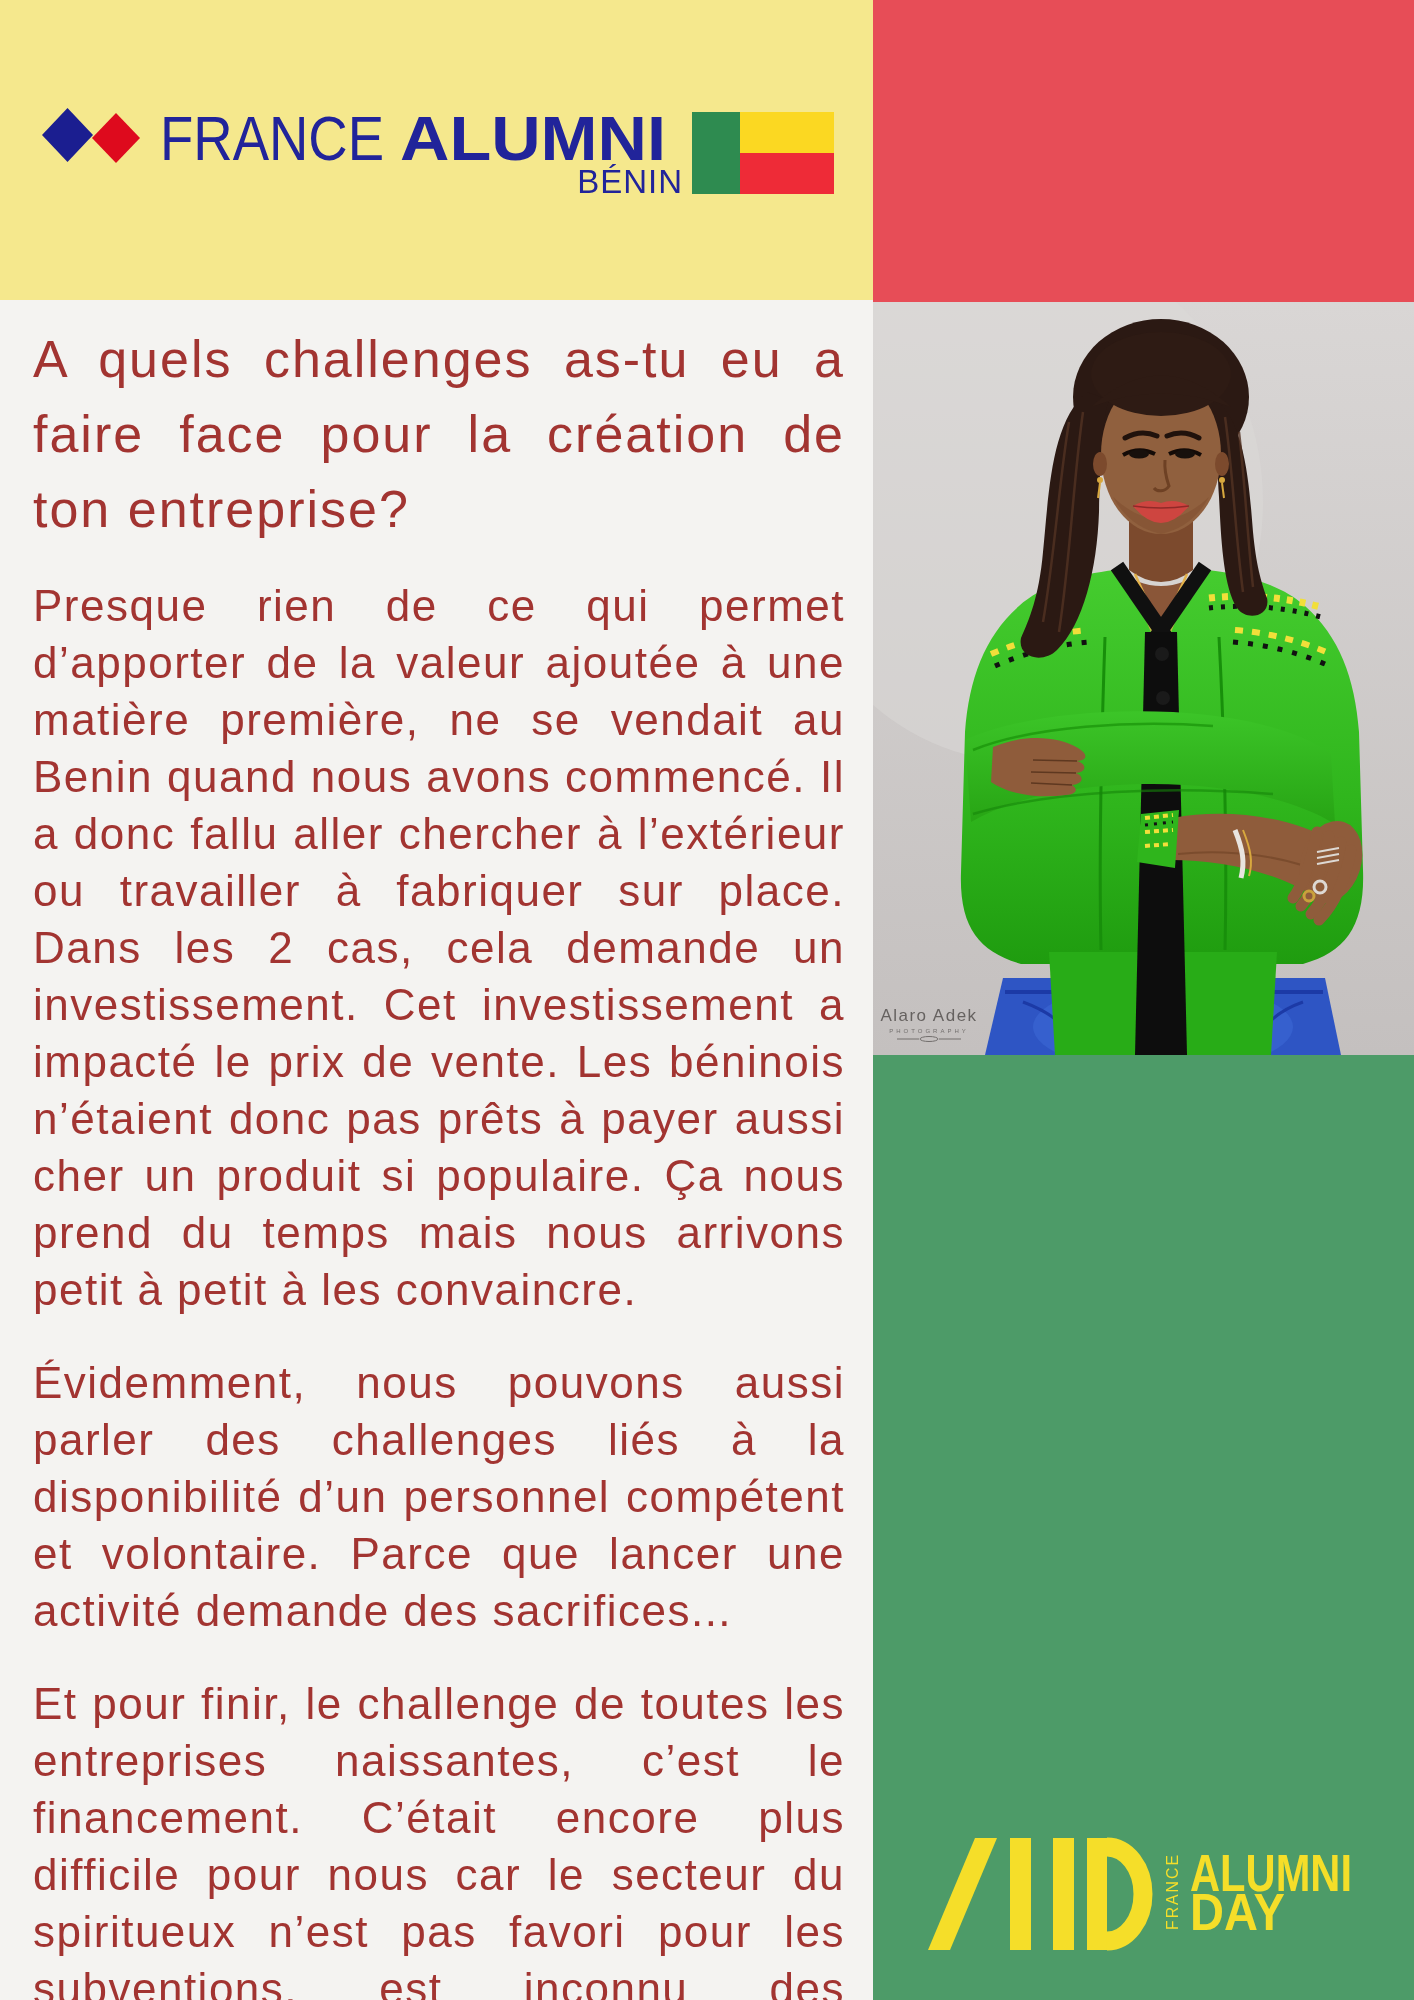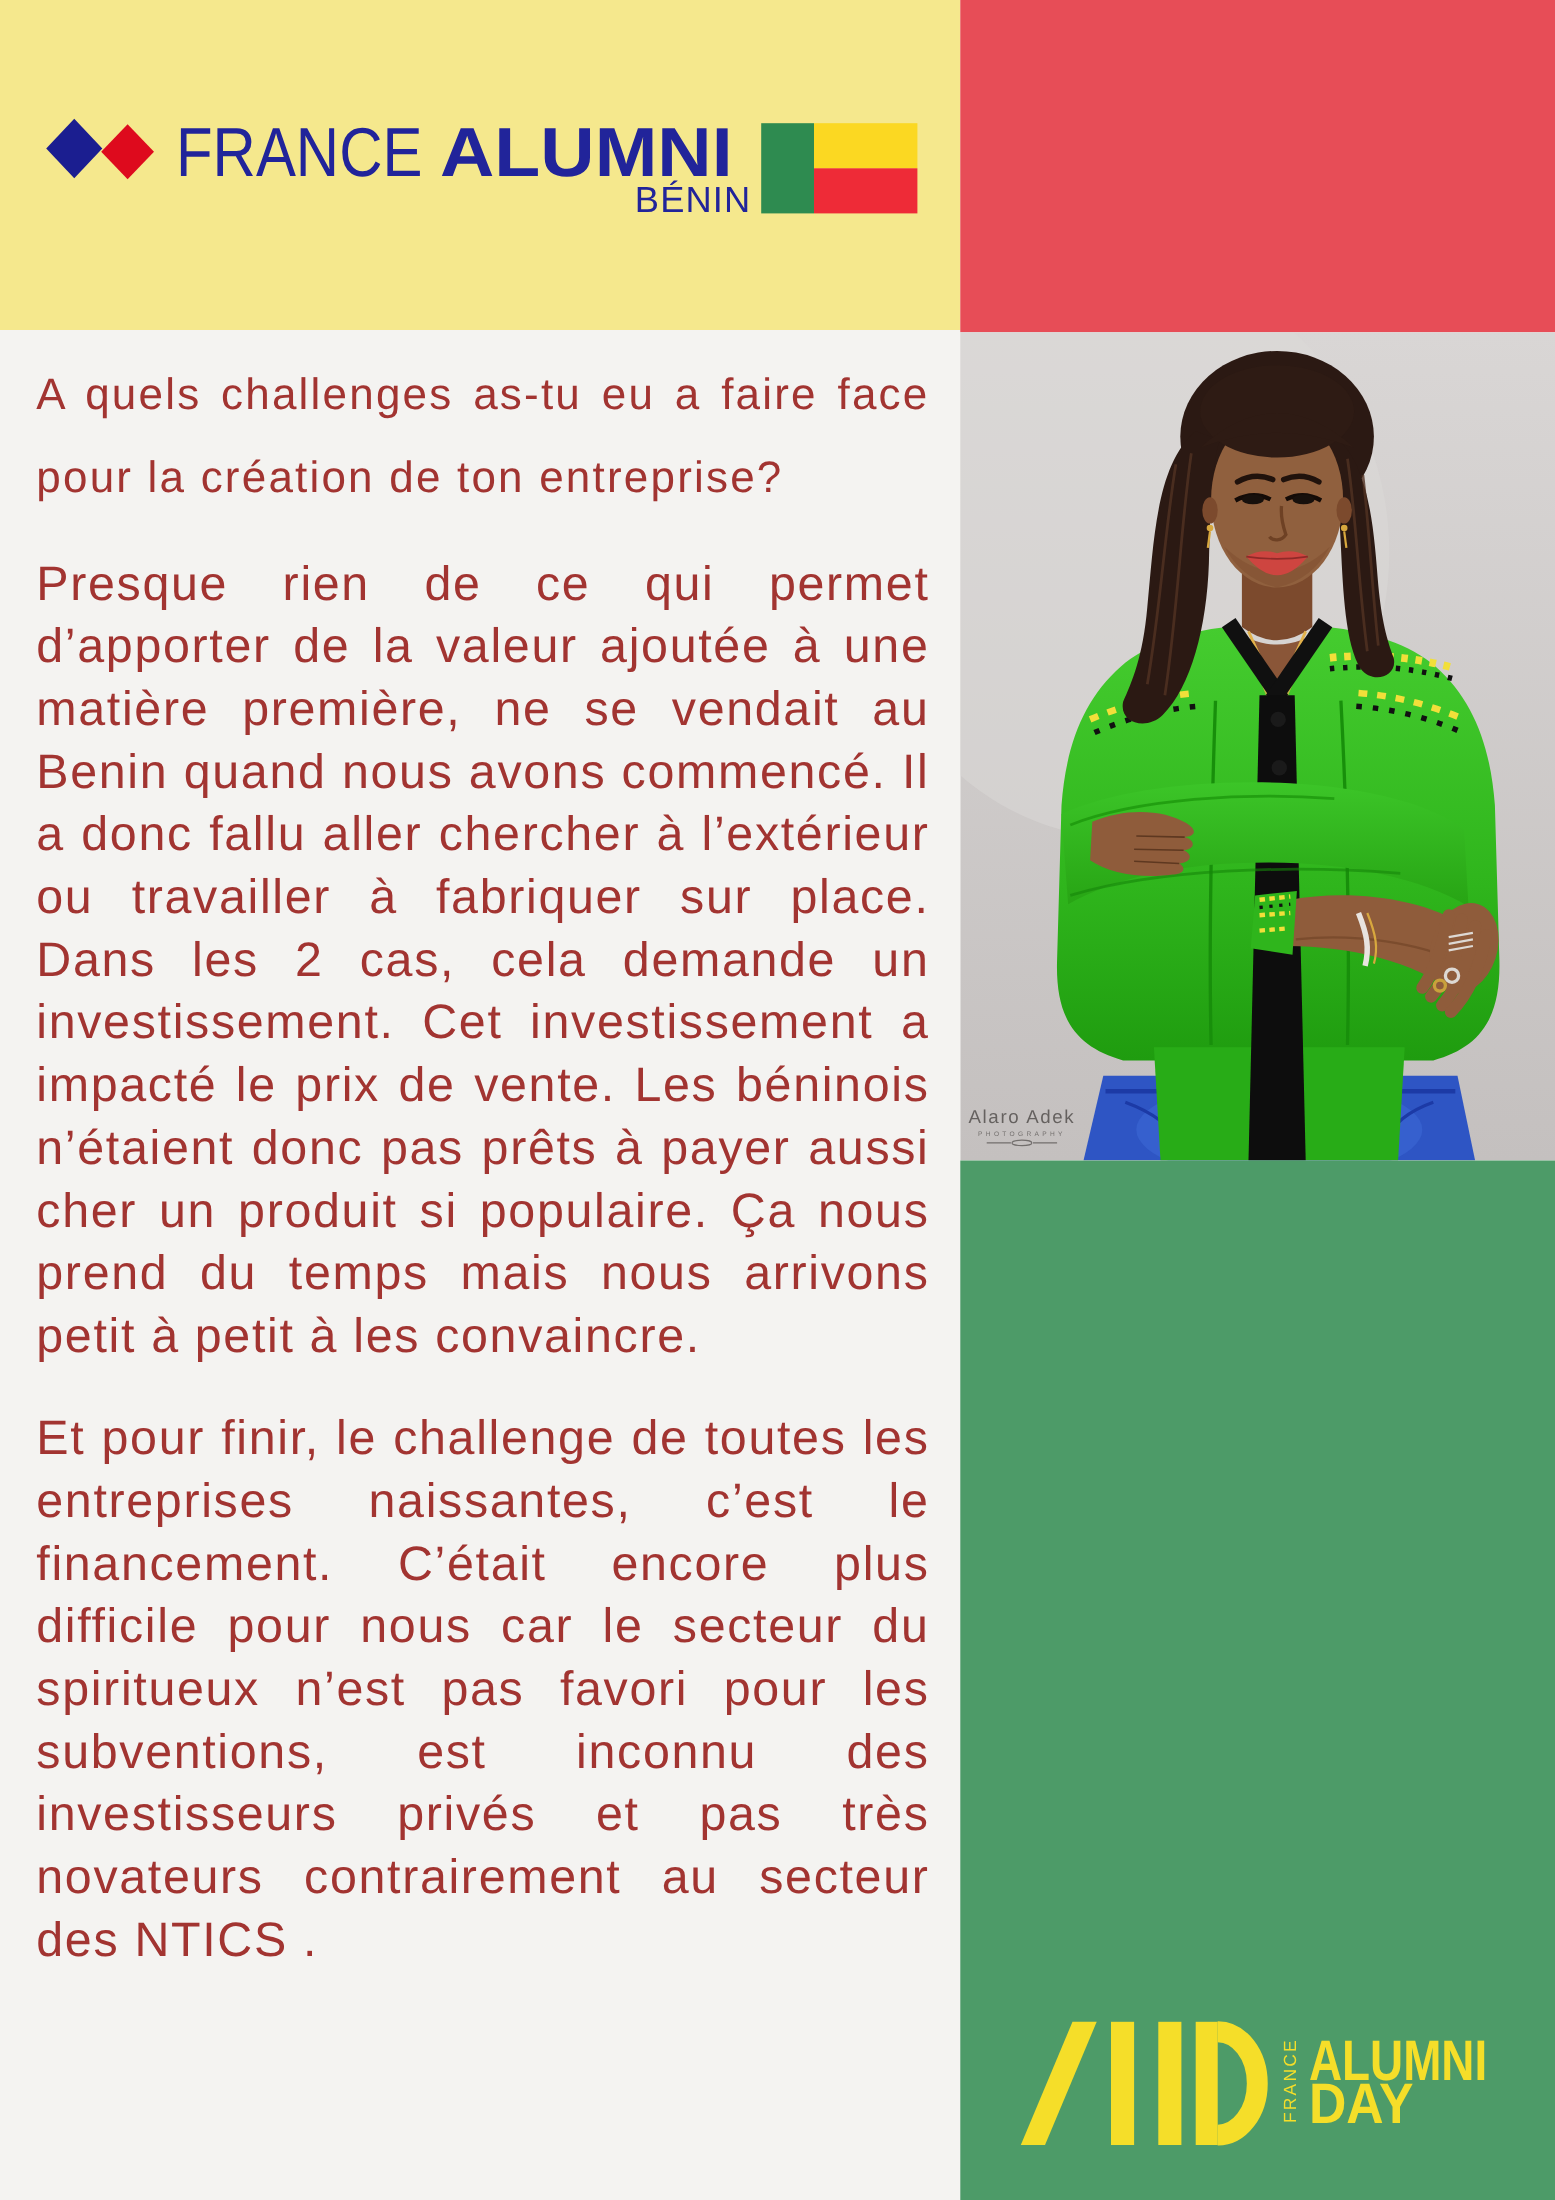--- a/index.html
+++ b/index.html
@@ -5,21 +5,21 @@
   html,body{margin:0;padding:0;background:#777;}
   .page{
     position:relative;width:1414px;height:2000px;overflow:hidden;
     background:#F4F3F1;font-family:"Liberation Sans",sans-serif;
   }
   
   .band-yellow{position:absolute;left:0;top:0;width:873px;height:300px;background:#F5E88D;}
   .logo-svg{position:absolute;left:0;top:0;width:873px;height:300px;}
   .content{position:absolute;left:33px;top:300px;width:812px;color:#A23431;}
   .content h1{
-    font-size:40px;line-height:75px;font-weight:500;letter-spacing:2px;
+    font-size:52px;line-height:75px;font-weight:500;letter-spacing:2px;
     text-align:justify;margin:22px 0 30px 0;
   }
   .content p{
     font-size:44px;line-height:57px;font-weight:500;letter-spacing:1.5px;
     text-align:justify;margin:0 0 36px 0;
   }
   
   .block-red{position:absolute;left:873px;top:0;width:541px;height:302px;background:#E74D57;}
   .photo{position:absolute;left:873px;top:302px;width:541px;height:637px;}
   .photo svg{display:block;width:541px;height:753px;}
@@ -43,20 +43,21 @@
         <rect x="692" y="112" width="48" height="82" fill="#2E8B50"></rect>
         <rect x="740" y="112" width="94" height="41" fill="#FBD822"></rect>
         <rect x="740" y="153" width="94" height="41" fill="#EE2B37"></rect>
       </g>
     </svg>
   </div>
 
   <div class="content">
     <h1>A quels challenges as-tu eu a faire face pour la création de ton entreprise?</h1>
     <p>Presque rien de ce qui permet d’apporter de la valeur ajoutée à une matière première, ne se vendait au Benin quand nous avons commencé. Il a donc fallu aller chercher à l’extérieur ou travailler à fabriquer sur place. Dans les 2 cas, cela demande un investissement. Cet investissement a impacté le prix de vente. Les béninois n’étaient donc pas prêts à payer aussi cher un produit si populaire. Ça nous prend du temps mais nous arrivons petit à petit à les convaincre.</p>
+    <p>Évidemment, nous pouvons aussi parler des challenges liés à la disponibilité d’un personnel compétent et volontaire. Parce que lancer une activité demande des sacrifices...</p>
     <p>Et pour finir, le challenge de toutes les entreprises naissantes, c’est le financement. C’était encore plus difficile pour nous car le secteur du spiritueux n’est pas favori pour les subventions, est inconnu des investisseurs privés et pas très novateurs contrairement au secteur des NTICS .</p>
   </div>
 
   <div class="block-red"></div>
 
   <div class="photo">
     <svg viewBox="0 0 541 753" preserveAspectRatio="none">
       <defs>
         <linearGradient id="bgGrad" x1="0" y1="0" x2="0" y2="1">
           <stop offset="0" stop-color="#D9D6D5"></stop>

